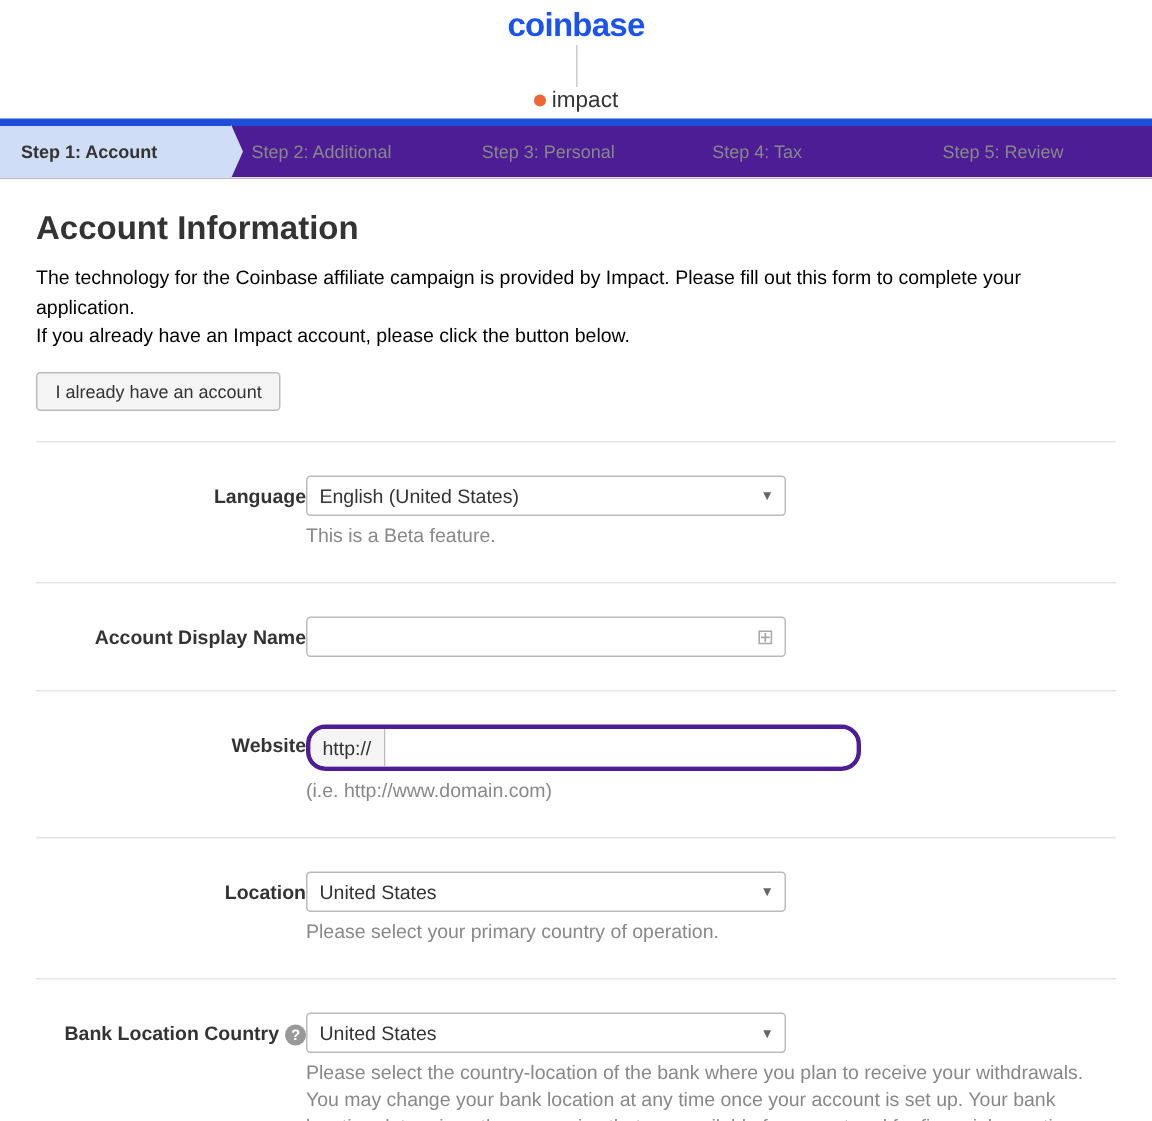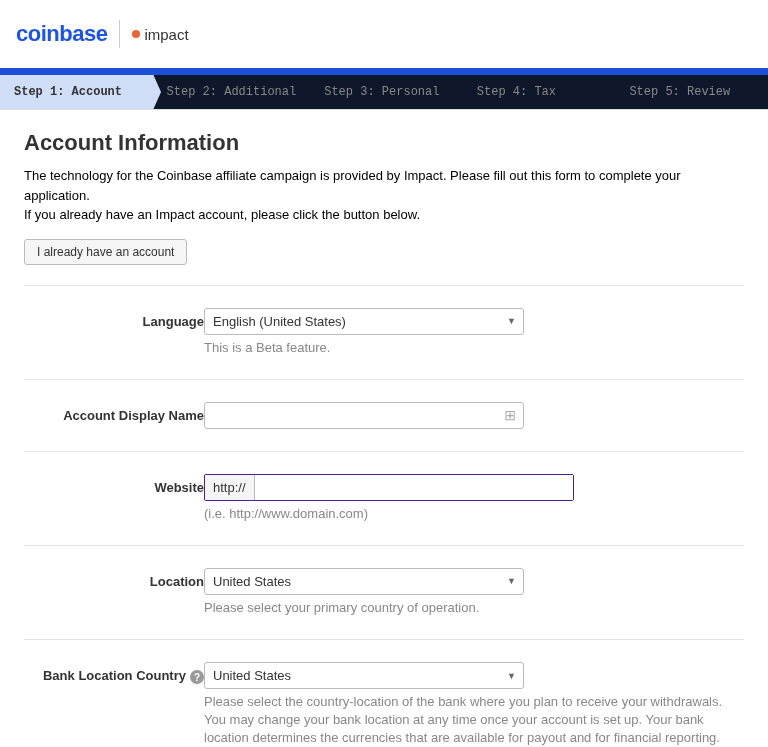--- a/index.html
+++ b/index.html
@@ -2,23 +2,24 @@
 <html><head>
   <meta charset="utf-8">
   <style>
     * { box-sizing: border-box; margin: 0; padding: 0; }
     body { font-family: Arial, Helvetica, sans-serif; font-size: 13px; color: #333; background: #fff; }
 
     
     #header {
       display: flex;
       align-items: center;
-      padding: 20px 16px;
-      border-bottom: 7px solid #1d4ed8;
+      padding: 4px 16px;
+      border-bottom: 5px solid #1d4ed8;
       background: #fff;
+      flex-direction: column;
     }
     #header .logo-coinbase {
       font-size: 22px;
       font-weight: bold;
       color: #1a53f0;
       letter-spacing: -0.5px;
     }
     #header .logo-divider {
       width: 1px;
       height: 28px;
@@ -34,24 +35,23 @@
     }
     #header .logo-impact .impact-dot {
       width: 8px; height: 8px;
       background: #e63; border-radius: 50%;
       display: inline-block;
     }
 
     
     #steps-nav {
       display: flex;
-      background: #0f172a;
+      background: #4c1d95;
       border-bottom: 1px solid #ddd;
       padding: 0;
-      font-family: Liberation Mono, monospace;
     }
     .step-item {
       flex: 1;
       padding: 10px 14px;
       font-size: 12px;
       color: #888;
       position: relative;
       white-space: nowrap;
     }
     .step-item.active {
@@ -176,22 +176,22 @@
       font-size: 13px;
       color: #888;
       margin-top: 4px;
       max-width: 560px;
       line-height: 1.4;
     }
     .website-input-wrapper {
       display: flex;
       align-items: center;
       max-width: 370px;
-      border: 1px solid #4c1d95;
-      border-radius: 2px;
+      border: 3px solid #4c1d95;
+      border-radius: 13px;
       overflow: hidden;
     }
     .website-prefix {
       padding: 5px 8px;
       background: #f5f5f5;
       border-right: 1px solid #bbb;
       font-size: 13px;
       color: #333;
       white-space: nowrap;
     }

